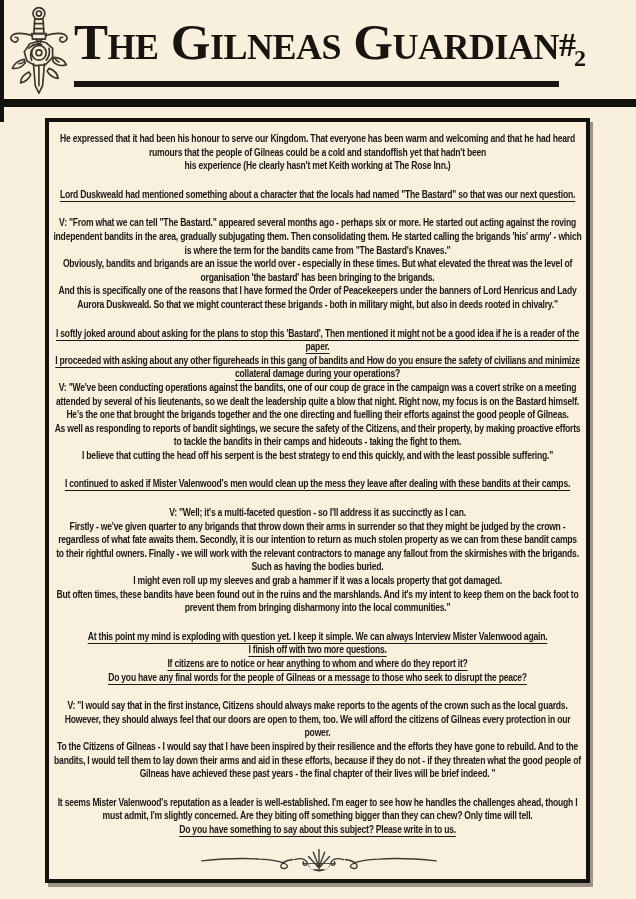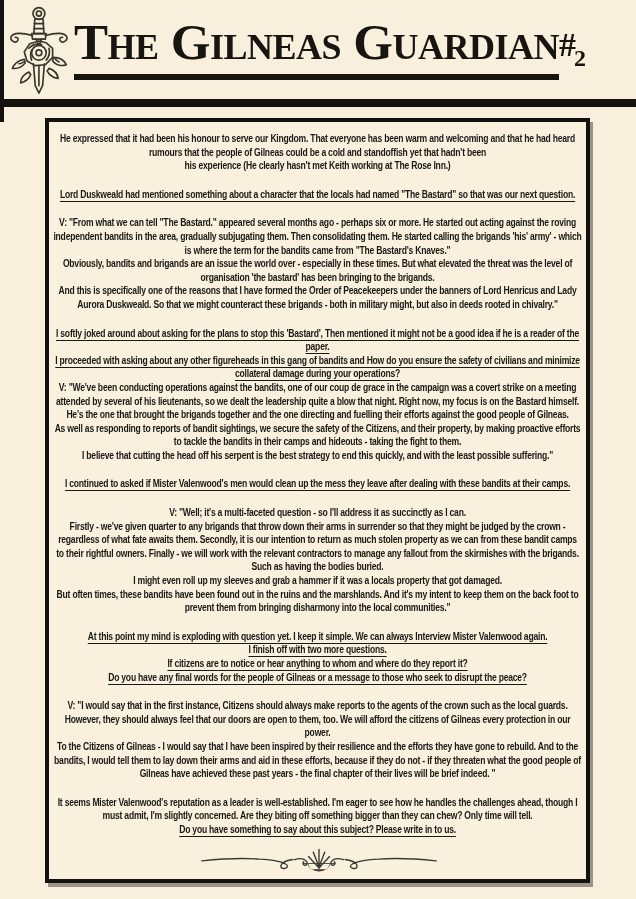--- a/index.html
+++ b/index.html
@@ -19,21 +19,21 @@
   .dagger svg { width:100%; height:100%; }
   .masthead {
     position:absolute; left:74px; top:16px;
     font-family:"Liberation Serif","DejaVu Serif",serif;
     font-variant:small-caps;
     font-weight:700;
     font-size:51px; line-height:52px;
     letter-spacing:-0.5px;
     color:#181511;
     border-bottom:6px solid #181511;
-    padding-bottom:6px;
+    padding-bottom:13px;
     white-space:nowrap;
   }
   .issue {
     position:absolute; left:559px; top:28px;
     font-family:"Liberation Serif","DejaVu Serif",serif;
     font-weight:700; color:#181511; white-space:nowrap;
   }
   .issue .hash { font-size:34px; line-height:34px; }
   .issue .num  { font-size:24px; line-height:24px; position:relative; top:10px; left:-2px; }
 

